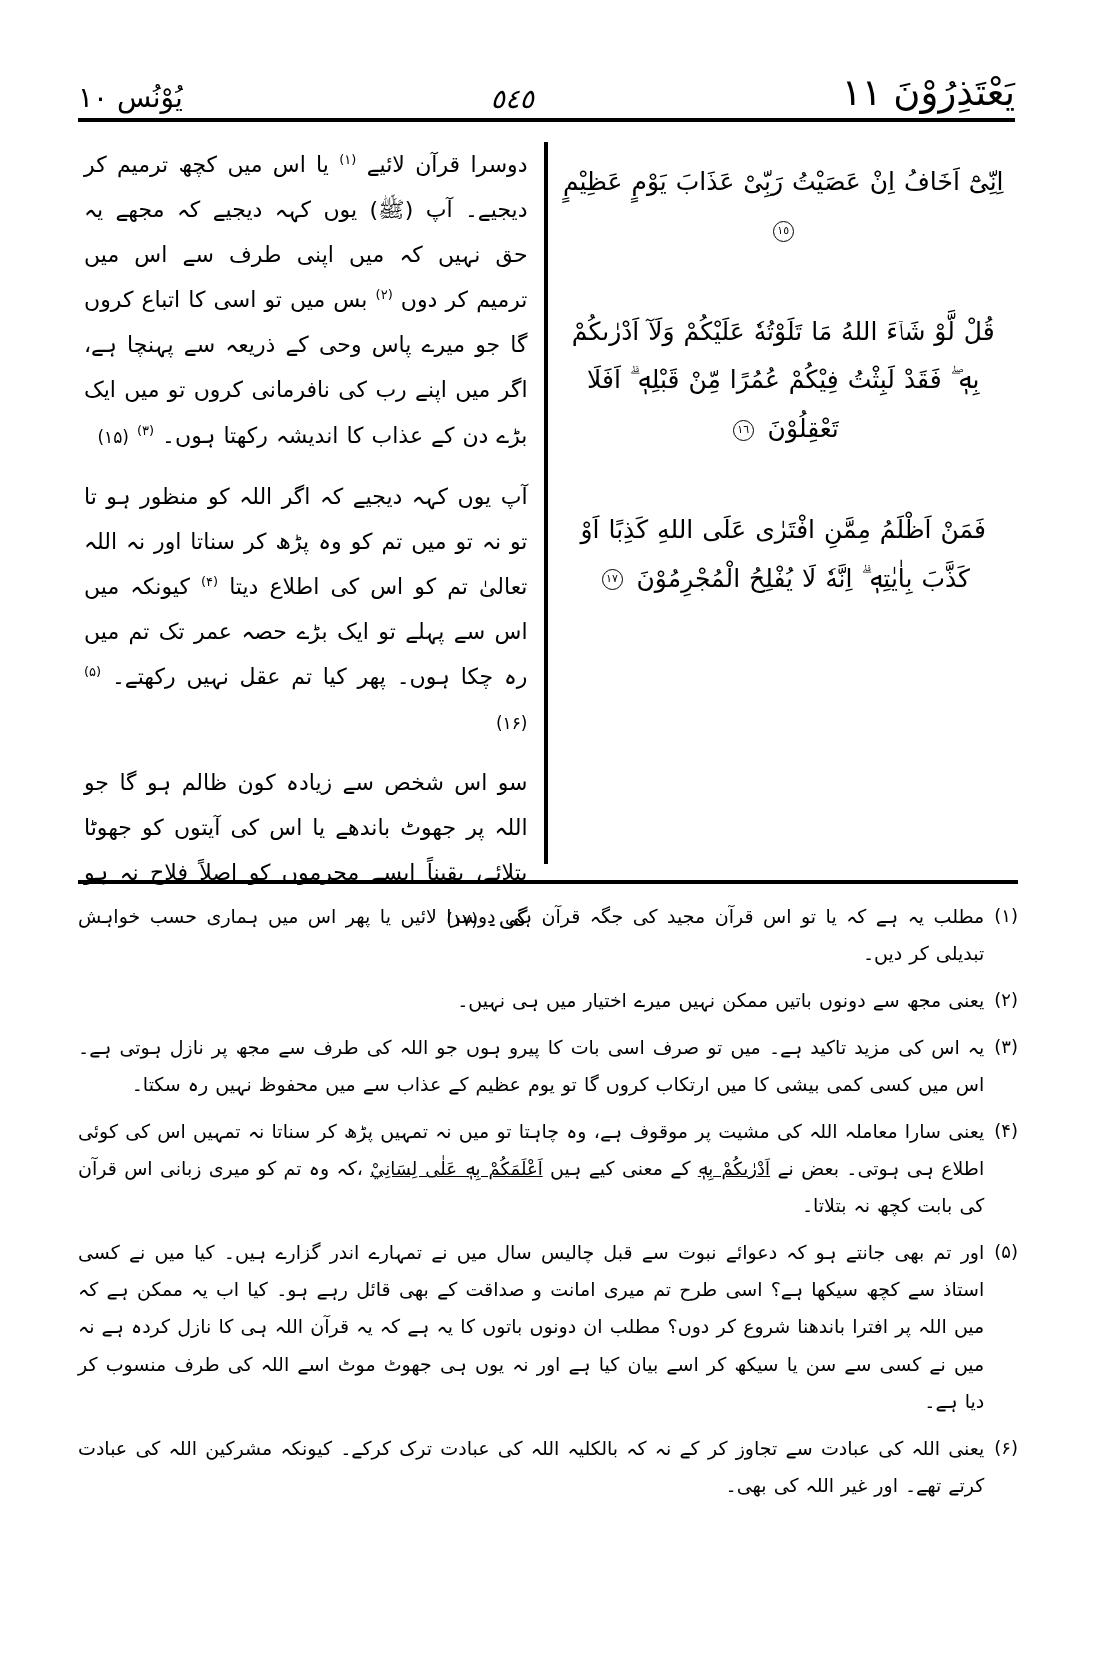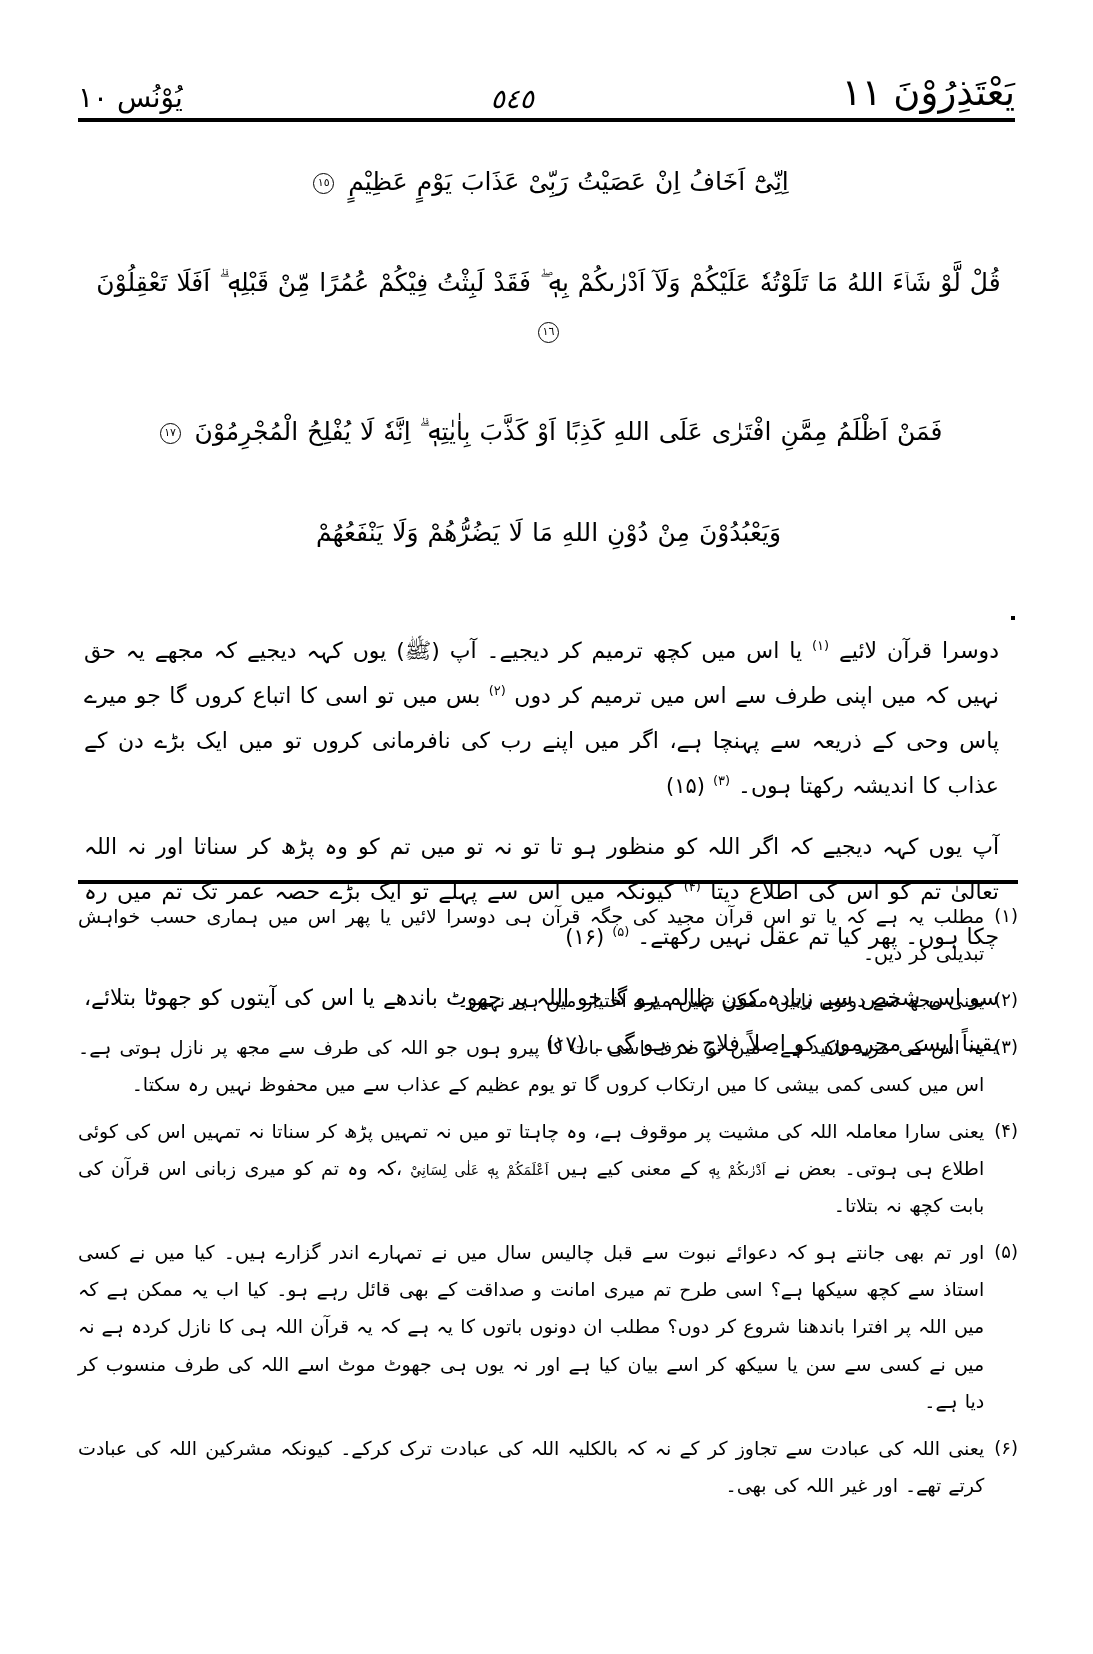--- a/index.html
+++ b/index.html
@@ -58,21 +58,20 @@
   }
 
   
   .body-area {
     position: absolute;
     top: 136px;
     left: 78px;
     right: 78px;
     height: 730px;
     display: flex;
-    flex-direction: column;
     direction: rtl;
   }
   .col-divider {
     width: 4px;
     background: #000;
     margin: 6px 0 2px 0;
     flex: 0 0 4px;
   }
   .col {
     flex: 1 1 0;
@@ -116,21 +115,21 @@
     text-align-last: right;
     margin: 0 0 16px 0;
     word-spacing: 1px;
   }
   .sup {
     font-size: 13px;
     vertical-align: super;
     line-height: 0;
   }
   .ayah-ref {
-    font-size: 21px;
+    font-size: 17px;
     margin-top: 28px;
   }
 
   
   .footnote-rule {
     position: absolute;
     top: 880px;
     left: 78px;
     width: 940px;
     height: 4px;
@@ -159,22 +158,23 @@
     font-size: 18px;
     white-space: nowrap;
   }
   .fn-text {
     flex: 1 1 auto;
     text-align: justify;
     text-align-last: right;
     word-spacing: 1px;
   }
   .fn-arabic {
-    font-size: 14px;
+    font-size: 18px;
     word-spacing: 2px;
+    text-decoration: underline;
   }
 </style>
 </head>
 <body>
 
 <div class="page">
 
   <div class="header">
     <span class="header-item header-ruku">يَعْتَذِرُوْنَ ١١</span>
     <span class="header-item header-page">٥٤٥</span>
@@ -194,23 +194,20 @@
       <div class="ayah-block">
         <span>قُلْ لَّوْ شَاۤءَ اللهُ مَا تَلَوْتُهٗ عَلَيْكُمْ وَلَآ اَدْرٰىكُمْ بِهٖ ۖ فَقَدْ لَبِثْتُ فِيْكُمْ عُمُرًا مِّنْ قَبْلِهٖ ۗ اَفَلَا تَعْقِلُوْنَ</span>
         <span class="ayah-num">١٦</span>
       </div>
 
       <div class="ayah-block">
         <span>فَمَنْ اَظْلَمُ مِمَّنِ افْتَرٰى عَلَى اللهِ كَذِبًا اَوْ كَذَّبَ بِاٰيٰتِهٖ ۗ اِنَّهٗ لَا يُفْلِحُ الْمُجْرِمُوْنَ</span>
         <span class="ayah-num">١٧</span>
       </div>
 
-      <div class="ayah-block">
-        <span>وَيَعْبُدُوْنَ مِنْ دُوْنِ اللهِ مَا لَا يَضُرُّهُمْ وَلَا يَنْفَعُهُمْ</span>
-      </div>
 
     </div>
 
     <div class="col-divider"></div>
 
     <div class="col col-urdu">
 
       <p class="urdu-para">
         <span>دوسرا قرآن لائیے</span>
         <span class="sup">(۱)</span>

